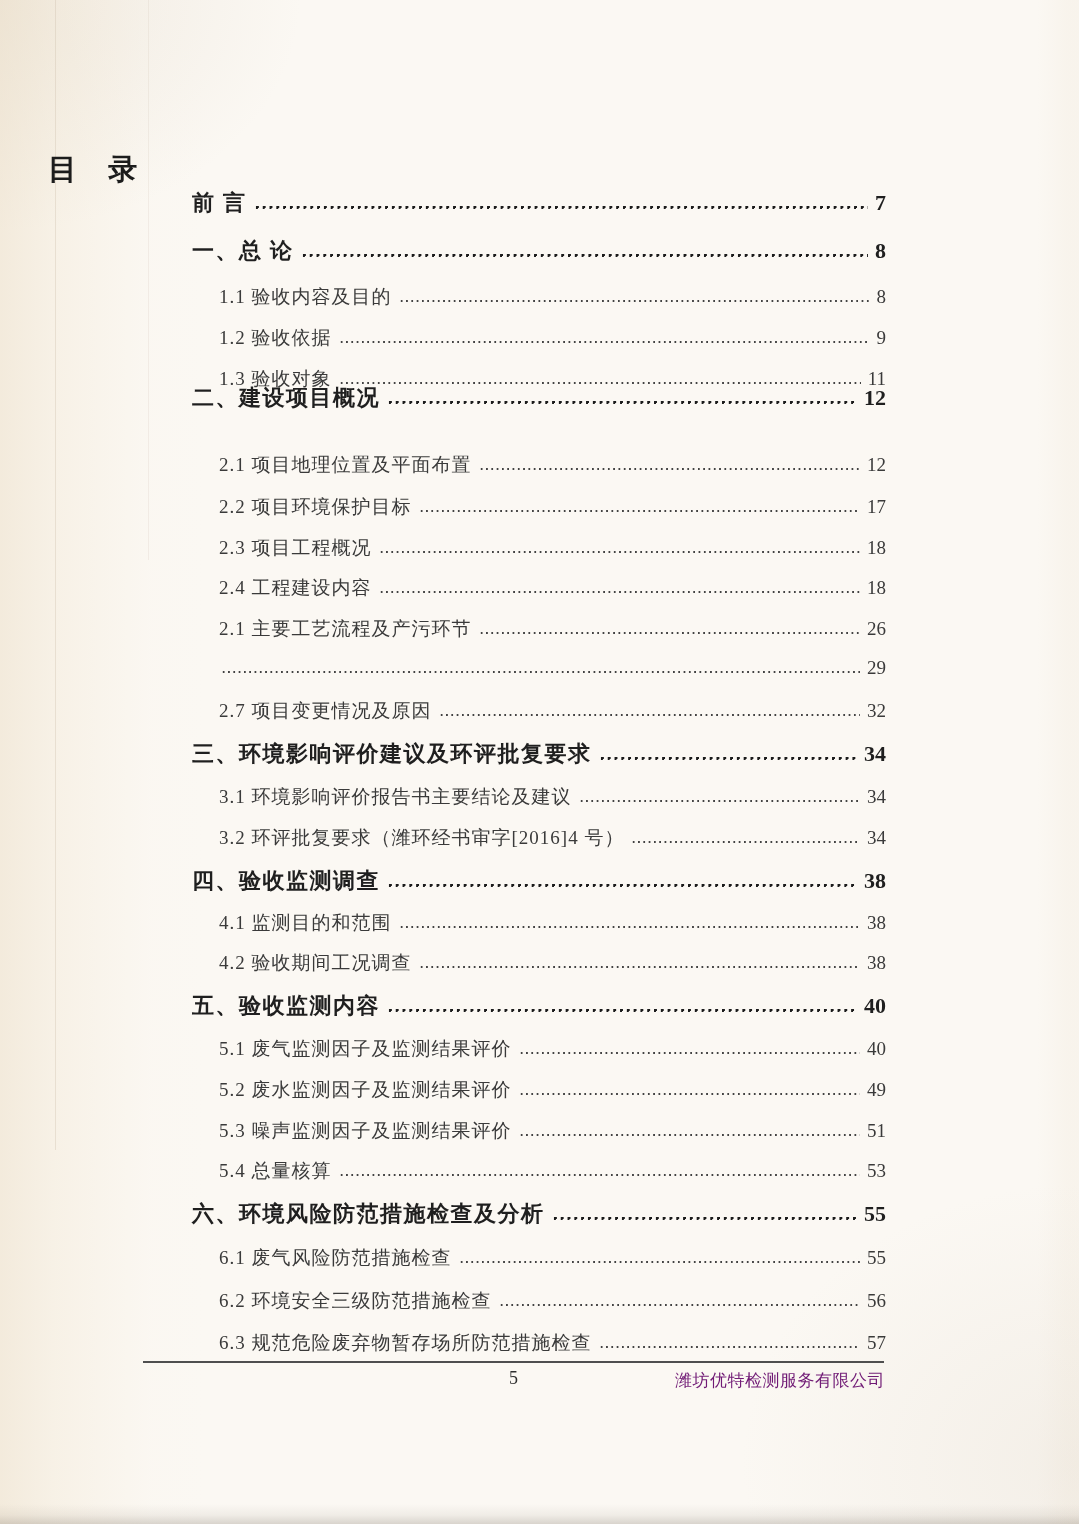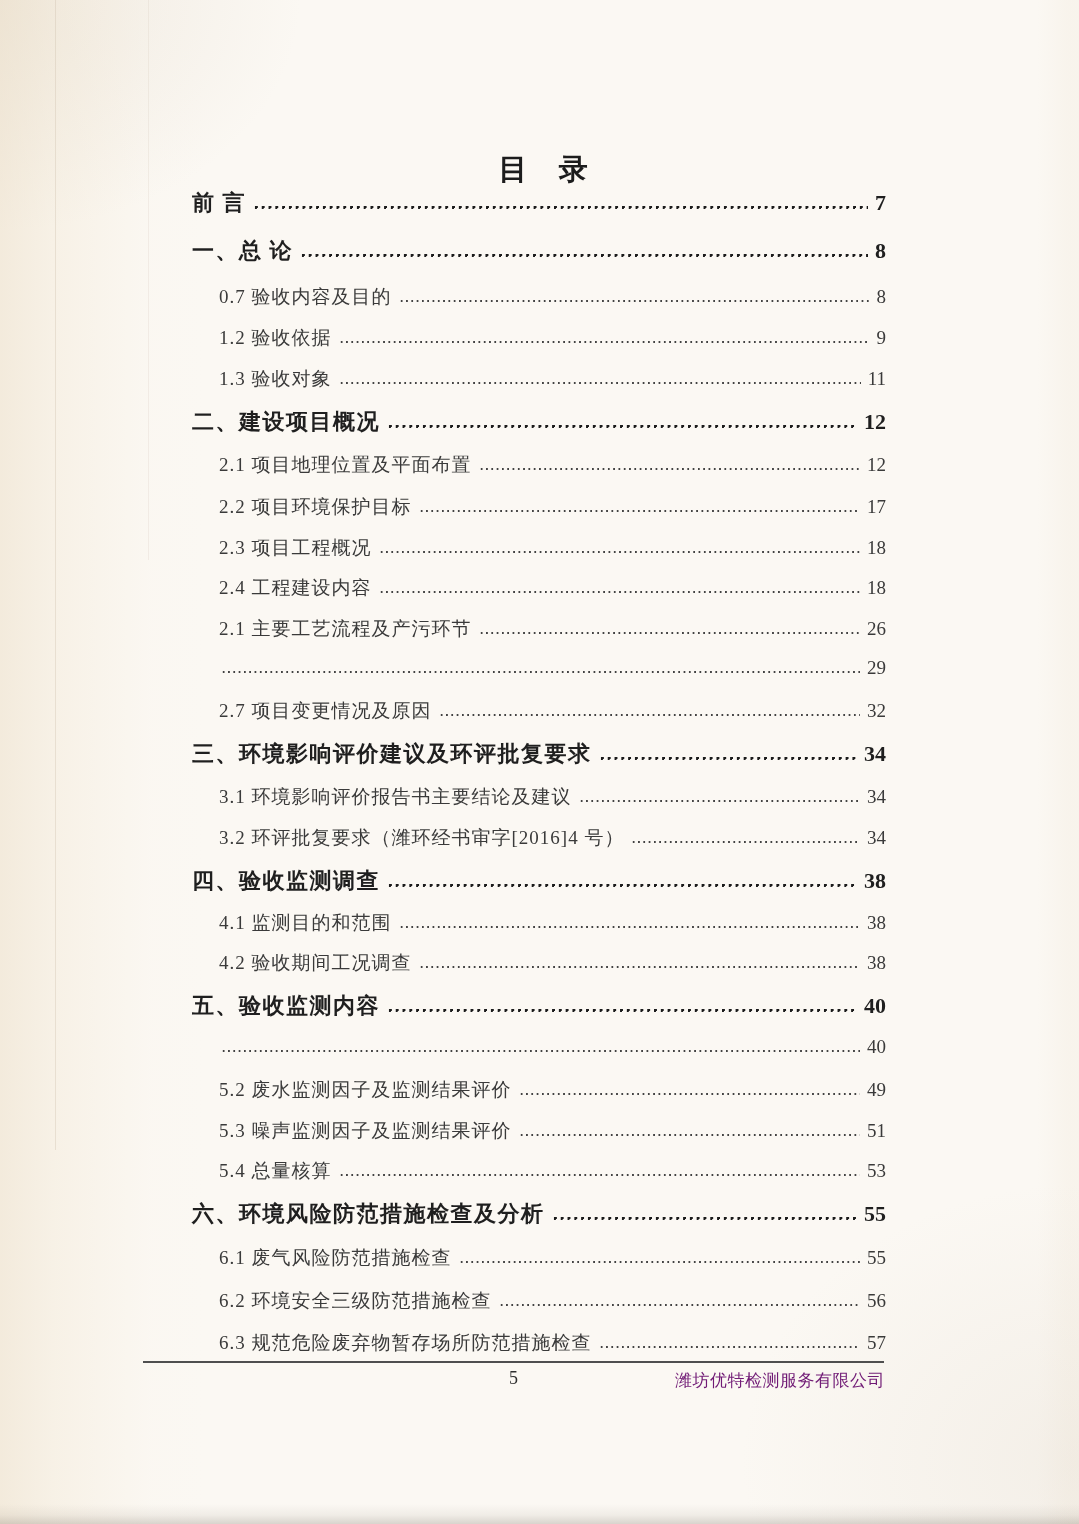--- a/index.html
+++ b/index.html
@@ -12,33 +12,33 @@
       linear-gradient(to right, rgba(235,221,197,0.50) 0px, rgba(240,228,206,0.34) 55px, rgba(244,234,216,0.22) 112px, rgba(248,242,230,0.10) 150px, rgba(255,255,255,0) 205px),
       radial-gradient(ellipse 430px 330px at 0px 0px, rgba(214,201,181,0.30), rgba(255,255,255,0) 70%),
       radial-gradient(ellipse 520px 430px at 100% 96%, rgba(222,212,198,0.26), rgba(255,255,255,0) 65%),
       linear-gradient(to left, rgba(238,228,212,0.22) 0px, rgba(238,228,212,0.22) 12px, rgba(255,255,255,0) 42px);
   }
   .crease{position:absolute;width:1px;background:rgba(203,190,170,0.35);}
   .crease-a{left:55px;top:0;height:1150px;}
   .crease-b{left:148px;top:0;height:560px;background:rgba(210,198,180,0.22);}
 
   .doc-title{
-    position:absolute;top:150px;left:0;right:0;text-align:center;
+    position:absolute;top:150px;left:0;right:0;text-align:left;
     font-size:29px;font-weight:700;color:#1c1c1c;word-spacing:22px;
-    text-indent:8px;letter-spacing:1px;
+    text-indent:8px;letter-spacing:1px;padding-left:40px;
   }
 
   .toc{position:absolute;left:192px;top:0;width:694px;}
   .row{position:absolute;left:0;right:0;display:flex;align-items:baseline;}
   .row .lab{white-space:nowrap;padding-right:5px;}
   .row .pg{padding-left:5px;text-align:right;white-space:nowrap;}
   .row .dots{flex:1 1 auto;background-repeat:repeat-x;background-position:left bottom;}
 
   .l1{font-size:22px;color:#1f1f1f;}
-  .l1 .lab{font-family:Liberation Serif, serif;font-weight:700;letter-spacing:1.5px;}
+  .l1 .lab{font-family:Liberation Sans, sans-serif;font-weight:700;letter-spacing:1.5px;}
   .l1 .pg{font-weight:700;font-size:22px;}
   .l1 .dots{height:6px;background-image:radial-gradient(circle 1.6px at 3.2px 3.2px,#1b1b1b 97%,rgba(0,0,0,0));background-size:6.8px 6px;margin:0 2px;}
 
   .l2{font-size:19px;color:#3a3a3a;padding-left:27px;}
   .l2 .lab{letter-spacing:1px;}
   .l2 .pg{font-size:19px;}
   .l2 .dots{height:5px;background-image:radial-gradient(circle 1.1px at 2.6px 2.6px,#424242 96%,rgba(0,0,0,0));background-size:5.3px 5px;margin:0 2px;}
 
   .footer-line{position:absolute;top:1361px;left:143px;width:741px;height:2px;background:#4f4f4f;}
   .footer-pagenum{position:absolute;top:1368px;left:143px;width:741px;text-align:center;font-size:18px;color:#2e2e2e;}
@@ -58,35 +58,35 @@
       <span class="lab">前 言</span>
       <span class="dots"></span>
       <span class="pg">7</span>
     </div>
   <div class="row l1" style="top:236px">
       <span class="lab">一、总 论</span>
       <span class="dots"></span>
       <span class="pg">8</span>
     </div>
   <div class="row l2" style="top:284px">
-      <span class="lab">0.7 验收内容及目的</span>
+      <span class="lab">1.1 验收内容及目的</span>
       <span class="dots"></span>
       <span class="pg">8</span>
     </div>
   <div class="row l2" style="top:325px">
       <span class="lab">1.2 验收依据</span>
       <span class="dots"></span>
       <span class="pg">9</span>
     </div>
   <div class="row l2" style="top:366px">
       <span class="lab">1.3 验收对象</span>
       <span class="dots"></span>
       <span class="pg">11</span>
     </div>
-  <div class="row l1" style="top:407px">
+  <div class="row l1" style="top:383px">
       <span class="lab">二、建设项目概况</span>
       <span class="dots"></span>
       <span class="pg">12</span>
     </div>
   <div class="row l2" style="top:452px">
       <span class="lab">2.1 项目地理位置及平面布置</span>
       <span class="dots"></span>
       <span class="pg">12</span>
     </div>
   <div class="row l2" style="top:494px">
@@ -147,20 +147,21 @@
       <span class="lab">4.2 验收期间工况调查</span>
       <span class="dots"></span>
       <span class="pg">38</span>
     </div>
   <div class="row l1" style="top:991px">
       <span class="lab">五、验收监测内容</span>
       <span class="dots"></span>
       <span class="pg">40</span>
     </div>
   <div class="row l2" style="top:1036px">
+      <span class="lab">5.1 废气监测因子及监测结果评价</span>
       <span class="dots"></span>
       <span class="pg">40</span>
     </div>
   <div class="row l2" style="top:1077px">
       <span class="lab">5.2 废水监测因子及监测结果评价</span>
       <span class="dots"></span>
       <span class="pg">49</span>
     </div>
   <div class="row l2" style="top:1118px">
       <span class="lab">5.3 噪声监测因子及监测结果评价</span>

